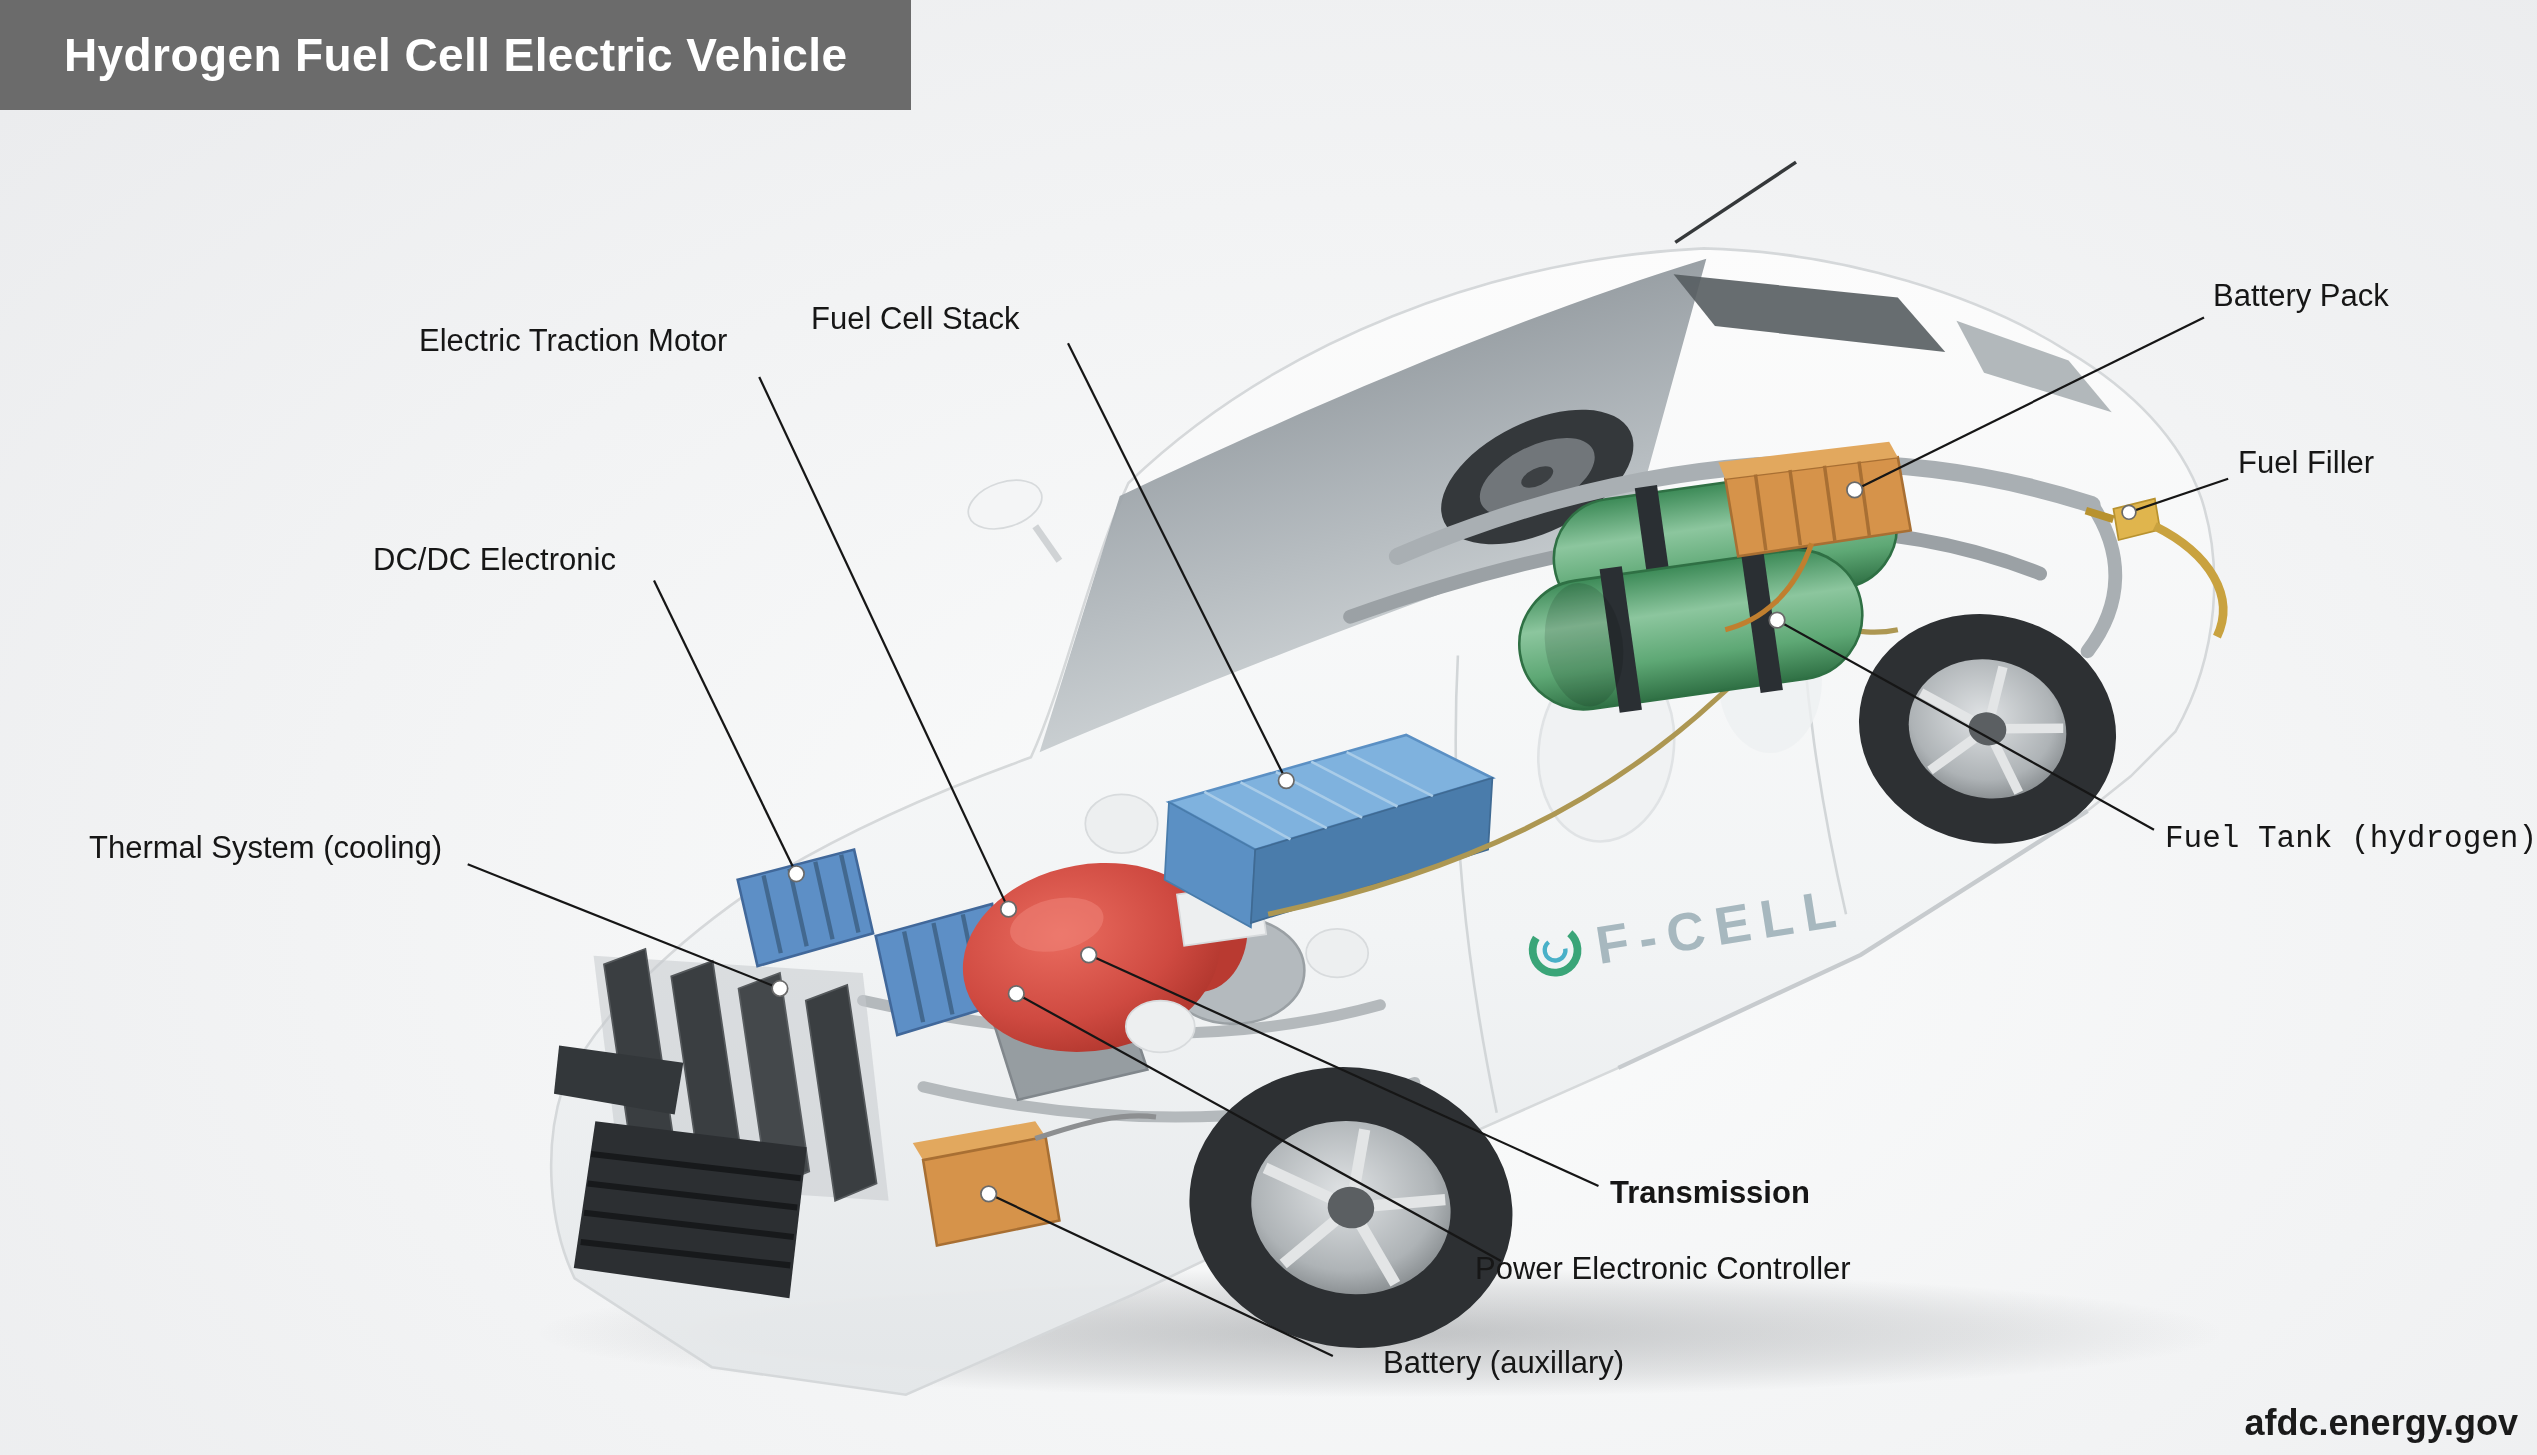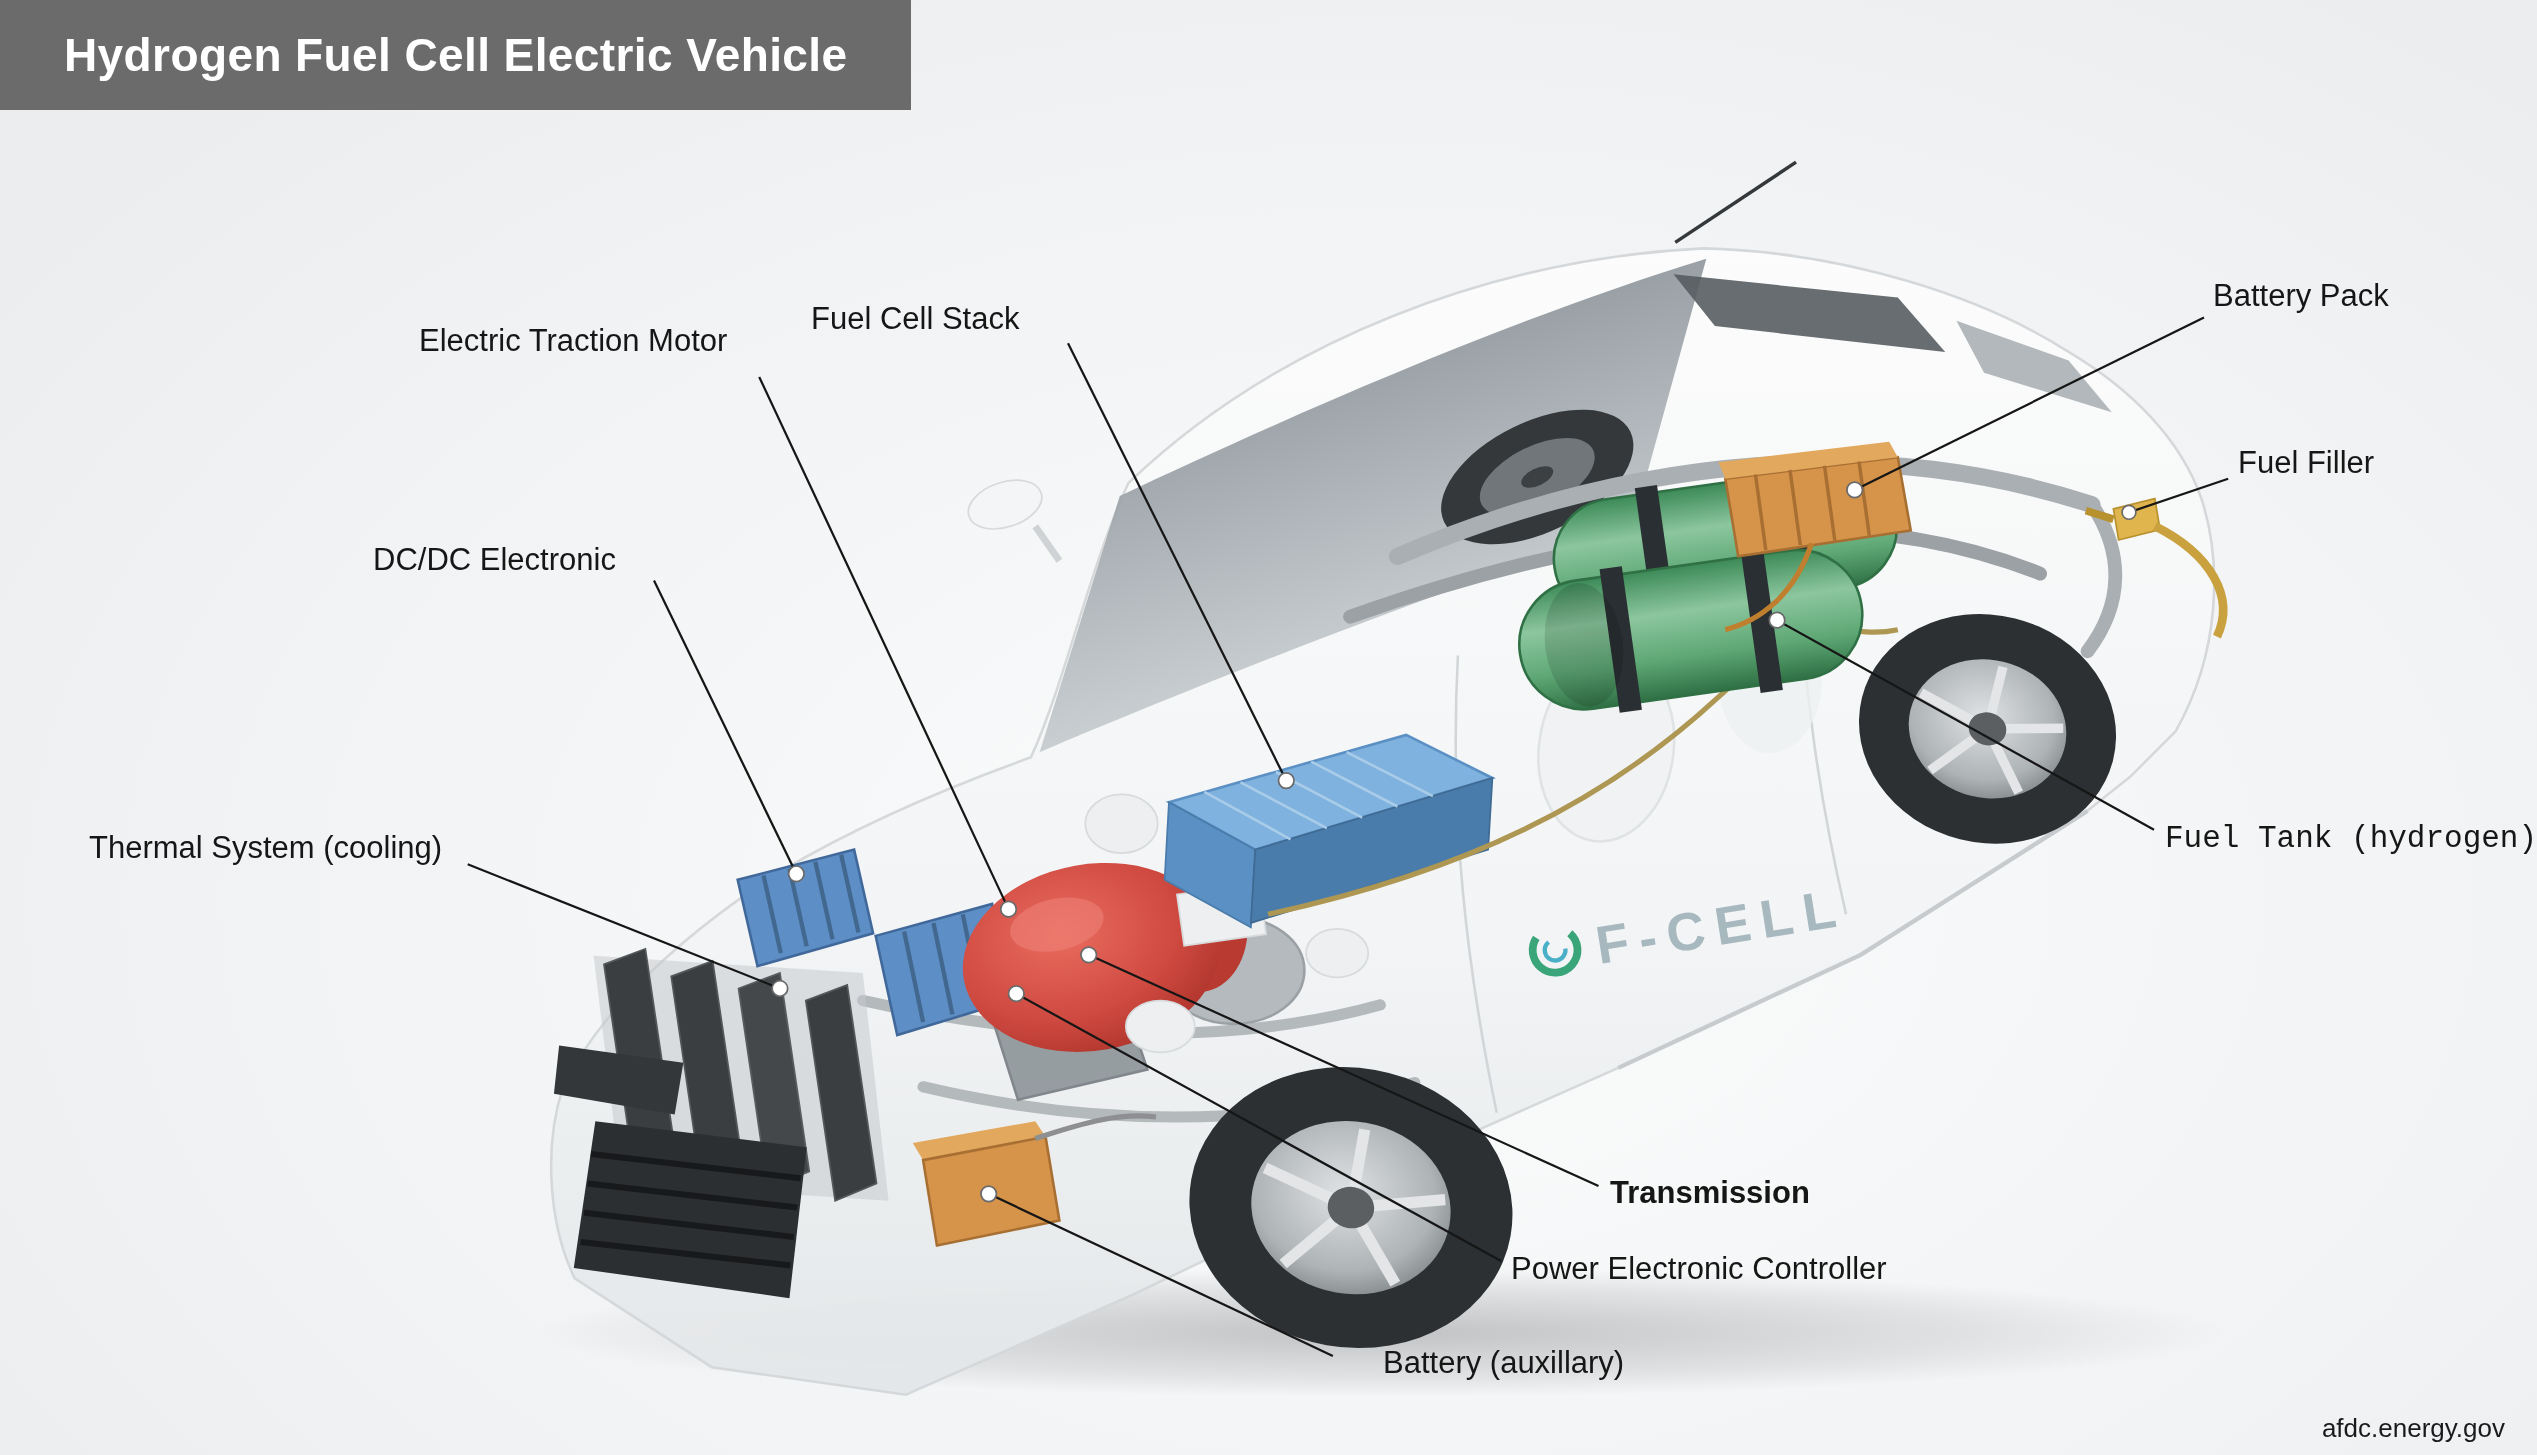--- a/index.html
+++ b/index.html
@@ -19,22 +19,22 @@
     padding-left:64px;box-sizing:border-box;
   }
   .titlebar .title{
     color:#ffffff;font-size:46px;font-weight:700;letter-spacing:0.4px;white-space:nowrap;
   }
   .callout{
     position:absolute;
     font-size:31px;color:#161616;line-height:1.1;white-space:nowrap;
   }
   .watermark{
-    position:absolute;right:33px;bottom:12px;
-    font-size:26px;color:#1a1a1a;
+    position:absolute;right:20px;bottom:12px;
+    font-size:36px;color:#1a1a1a;font-weight:bold;
   }
 </style>
 </head>
 <body>
 
 <div class="stage">
 
   <svg width="2538" height="1456" viewBox="0 0 2942 1688">
     <defs>
       <radialGradient id="shadowGrad" cx="50%" cy="50%" r="50%">
@@ -295,18 +295,18 @@
   </div>
 
   <div class="callout" style="left:811px;top:302px;">Fuel Cell Stack</div>
   <div class="callout" style="left:419px;top:324px;">Electric Traction Motor</div>
   <div class="callout" style="left:373px;top:543px;">DC/DC Electronic</div>
   <div class="callout" style="left:89px;top:831px;">Thermal System (cooling)</div>
   <div class="callout" style="left:2213px;top:279px;">Battery Pack</div>
   <div class="callout" style="left:2238px;top:446px;">Fuel Filler</div>
   <div class="callout" style="left:2165px;top:822px;font-family:Liberation Mono, monospace;">Fuel Tank (hydrogen)</div>
   <div class="callout" style="left:1610px;top:1176px;font-weight:bold;">Transmission</div>
-  <div class="callout" style="left:1511px;top:1252px;text-align:center;">Power Electronic Controller</div>
+  <div class="callout" style="left:1475px;top:1252px;text-align:center;">Power Electronic Controller</div>
   <div class="callout" style="left:1343px;top:1346px;margin-left:40px;">Battery (auxillary)</div>
 
   <div class="watermark">afdc.energy.gov</div>
 </div>
 
 
 </body></html>

